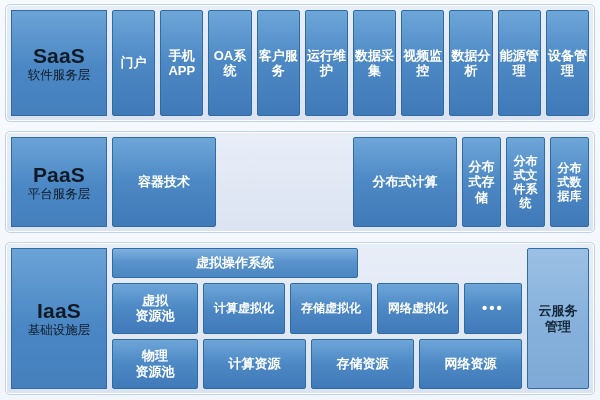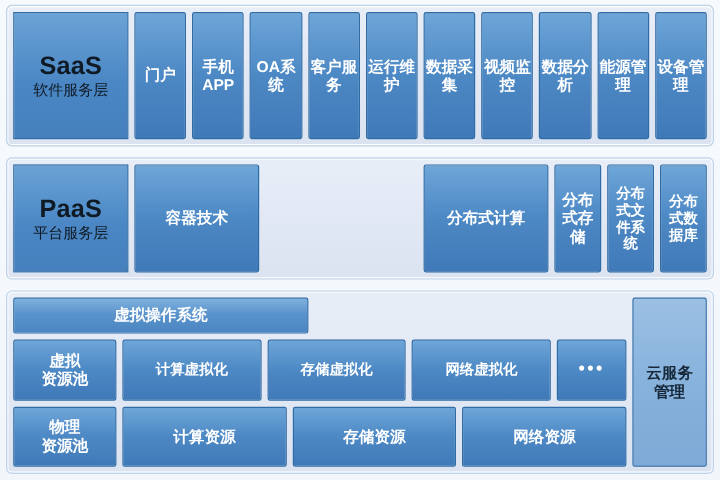--- a/index.html
+++ b/index.html
@@ -180,20 +180,24 @@
       <div class="row">
         <div class="cell" style="flex:0 0 104px;">分布式计算</div>
         <div class="cell">分布式存储</div>
         <div class="cell small">分布式文件系统</div>
         <div class="cell small">分布式数据库</div>
       </div>
     </div>
   </div>
 
   <div class="layer layer-iaas">
+    <div class="layer-label">
+      <span class="abbr">IaaS</span>
+      <span class="cn">基础设施层</span>
+    </div>
 
     <div class="iaas-main">
 
       <div class="row" style="flex:0 0 30px;">
         <div class="cell cell-wide" style="flex:0 0 246px;">虚拟操作系统</div>
         <div class="filler"></div>
       </div>
 
       <div class="row">
         <div class="cell" style="flex:0 0 86px;">

